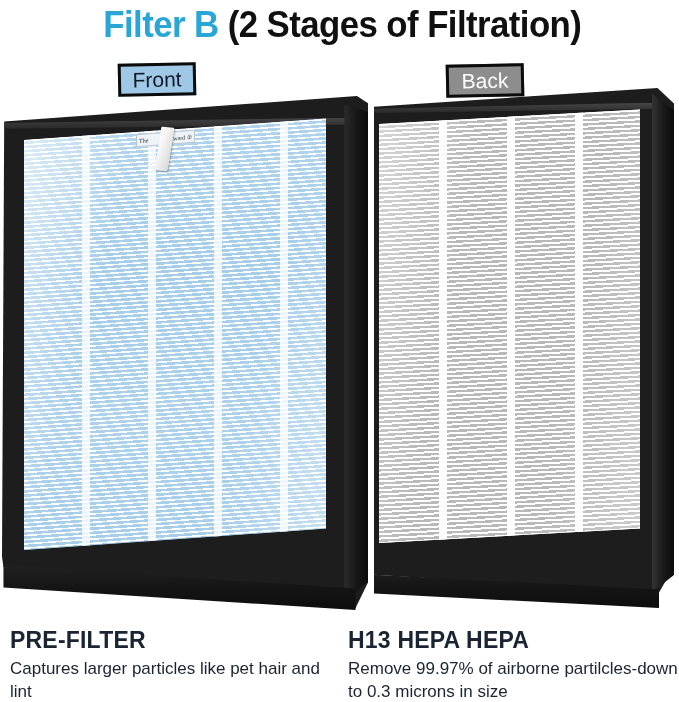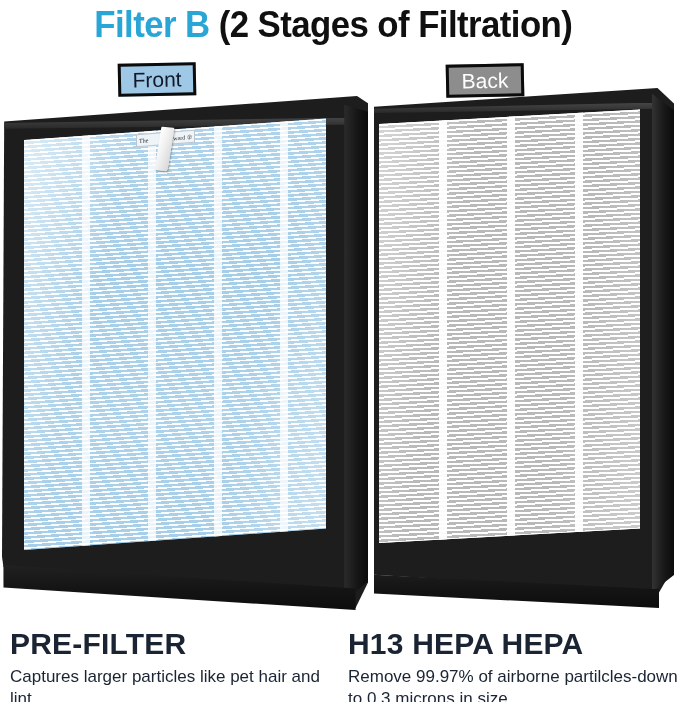--- a/index.html
+++ b/index.html
@@ -6,21 +6,21 @@
   html,body{ background:#ffffff; }
   body{
     width:679px; height:702px;
     font-family:"Liberation Sans", sans-serif;
     position:relative; overflow:hidden;
     -webkit-font-smoothing:antialiased;
   }
 
   
   .title-bar{
-    position:absolute; left:0; top:2px; width:667px; height:46px;
+    position:absolute; left:9px; top:2px; width:667px; height:46px;
     display:flex; align-items:center; justify-content:center;
     white-space:nowrap;
   }
   .title-main{
     font-size:37px; font-weight:bold; letter-spacing:-0.6px;
     font-family:"Liberation Sans", sans-serif;
     transform:scaleX(0.94); transform-origin:center;
   }
   .t-blue{ color:#2aa6d6; }
   .t-black{ color:#101010; }
@@ -174,21 +174,21 @@
     pointer-events:none;
   }
 
   
   .caption{
     position:absolute; width:320px;
   }
   .cap-left{ left:10px; top:628px; }
   .cap-right{ left:348px; top:628px; width:332px; }
   .cap-title{
-    font-size:30px; font-weight:bold; color:#1b2433;
+    font-size:23px; font-weight:bold; color:#1b2433;
     letter-spacing:0.2px; line-height:1.05; margin-bottom:6px;
     white-space:nowrap;
   }
   .cap-body{
     font-size:17px; color:#1b2433; line-height:1.35;
     font-weight:normal;
   }
 </style>
 </head>
 <body>

